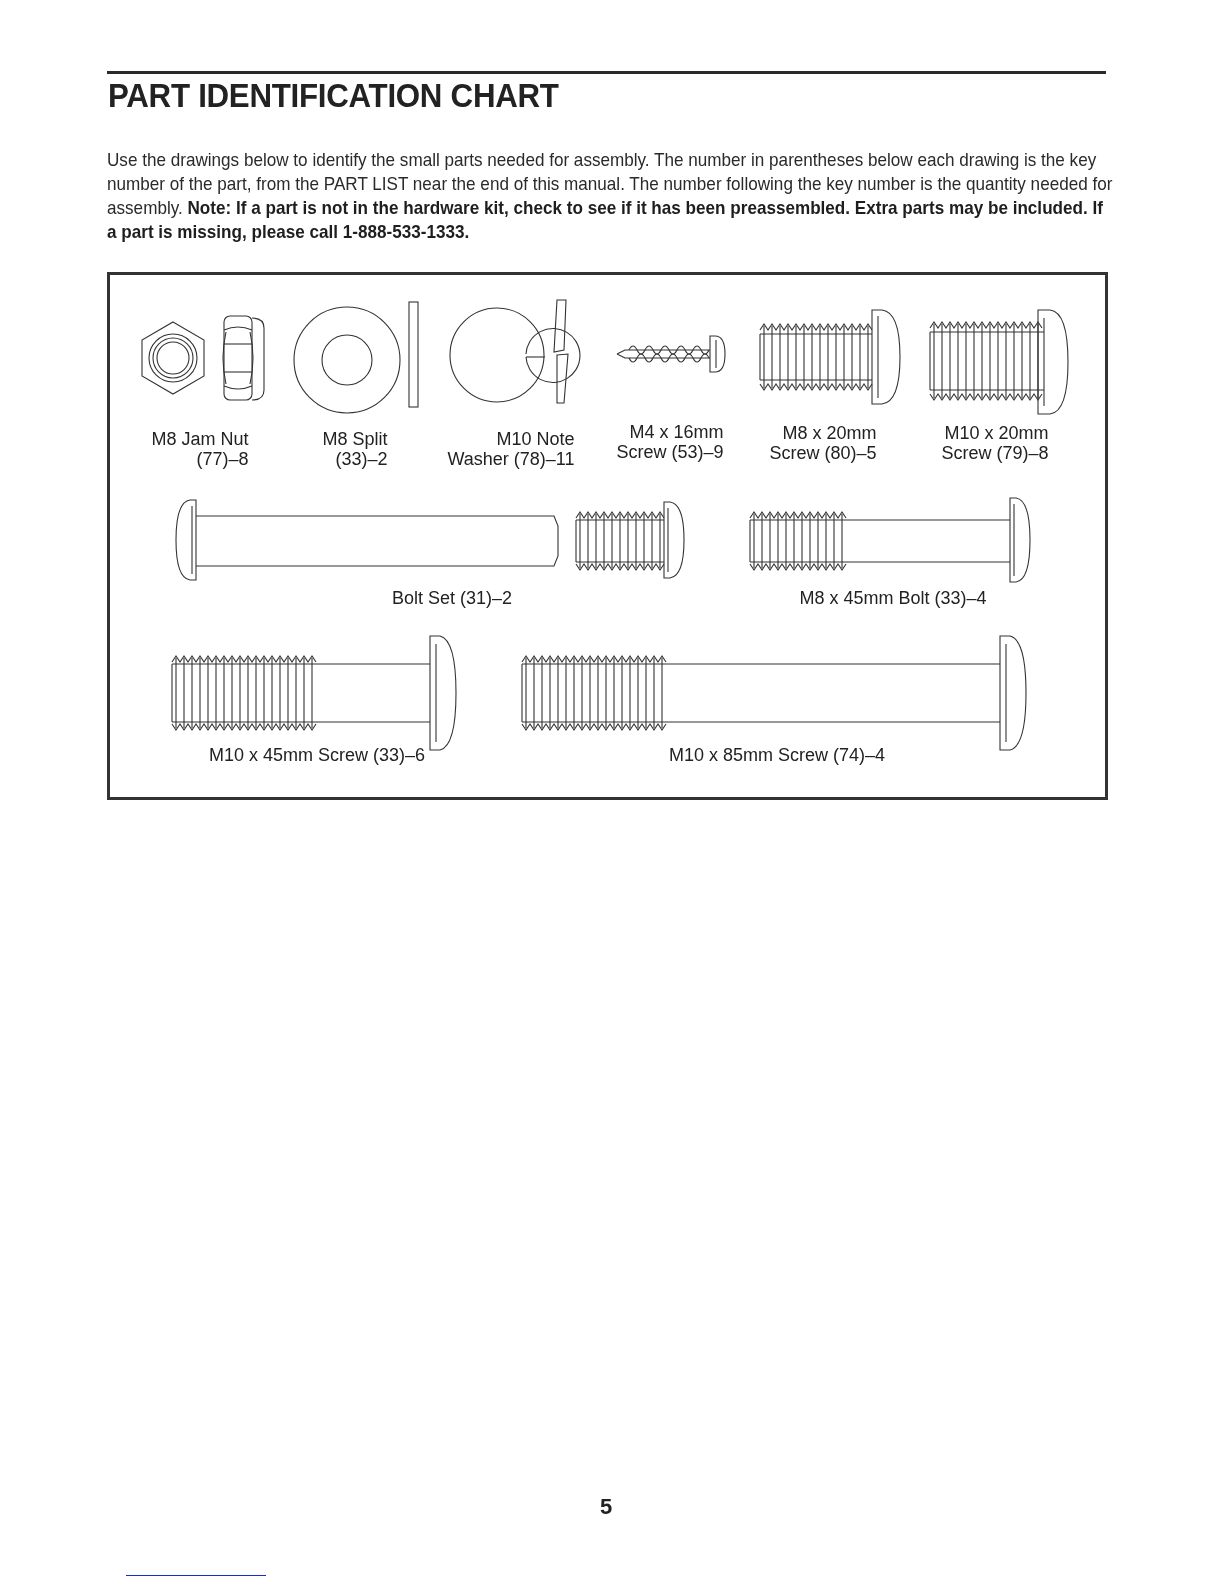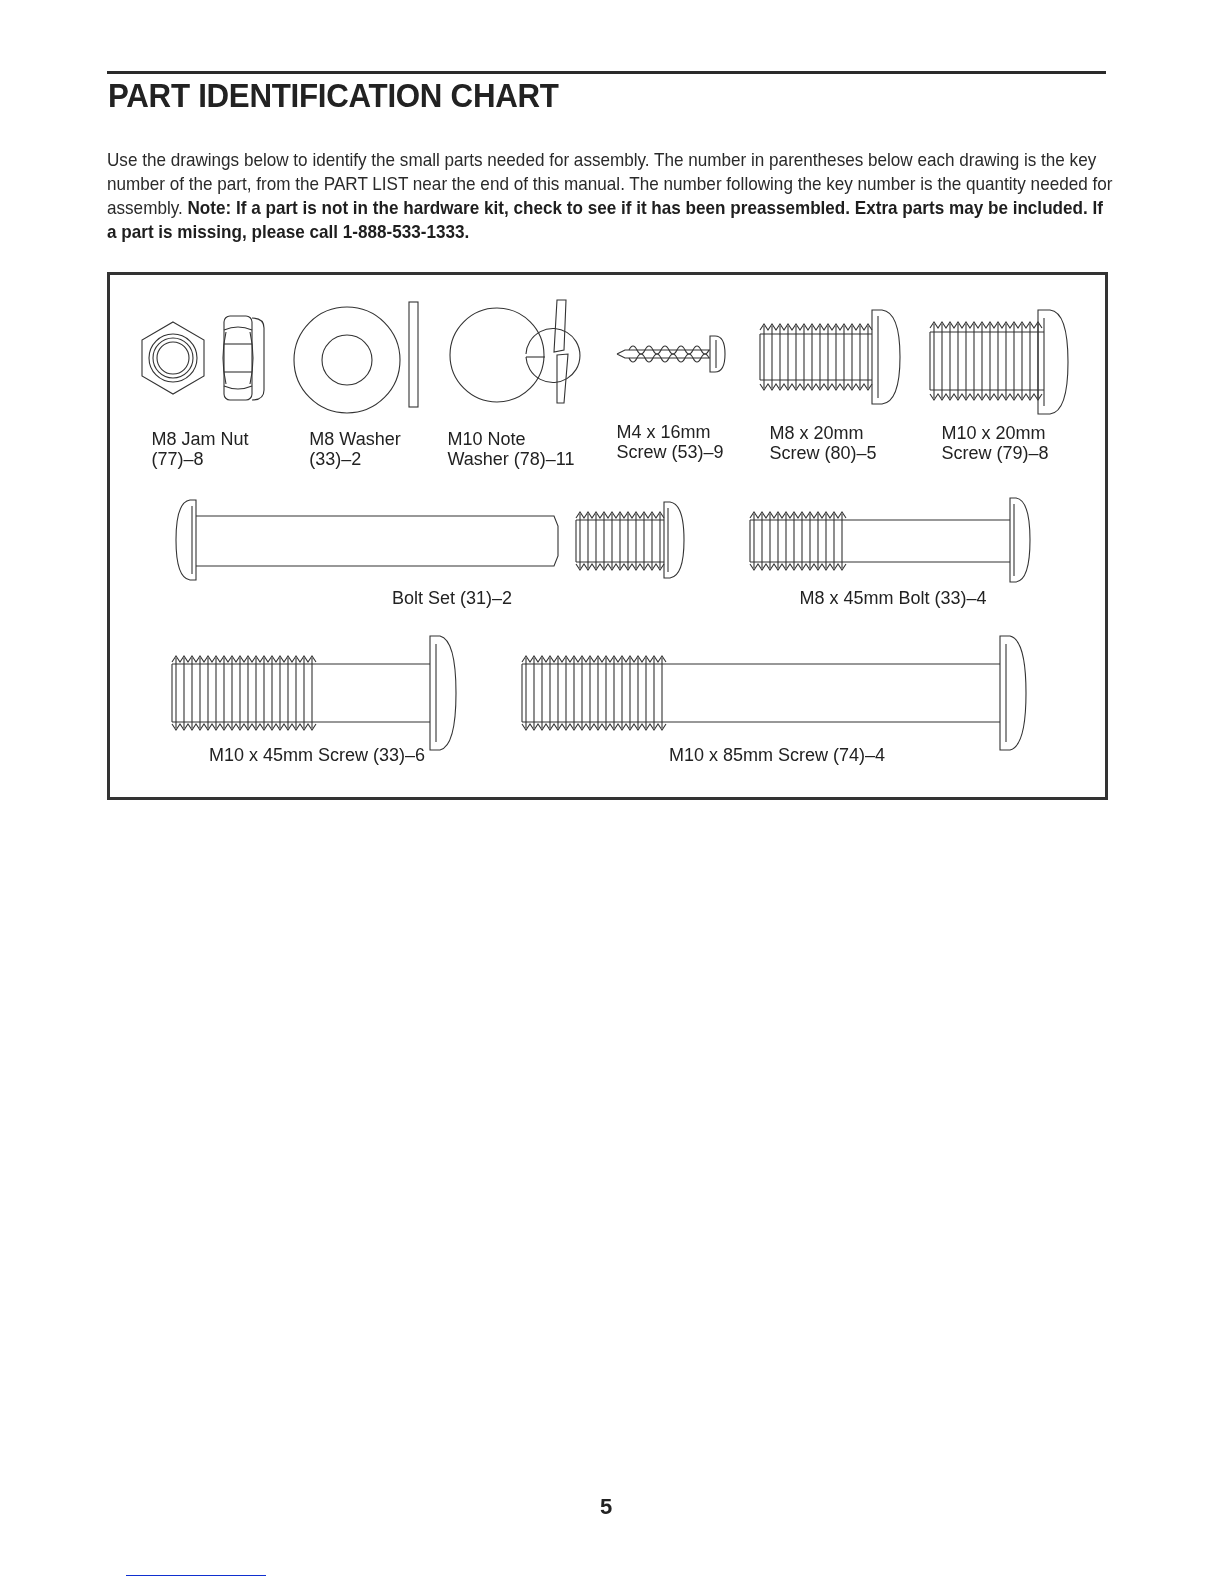--- a/index.html
+++ b/index.html
@@ -4,21 +4,21 @@
 <style>
   html, body { margin: 0; padding: 0; background: #ffffff; }
   body { width: 1224px; height: 1584px; position: relative; overflow: hidden; font-family: "Liberation Sans", sans-serif; color: #1a1a1a; }
   .top-rule { position: absolute; left: 107px; top: 71px; width: 999px; height: 3px; background: #2a2a2a; }
   .title { position: absolute; left: 108px; top: 76px; font-family: "Liberation Sans", sans-serif; font-weight: bold; font-size: 34px; letter-spacing: -0.3px; color: #222; transform: scaleX(0.92); transform-origin: left top; white-space: nowrap; }
   .intro { position: absolute; left: 107px; top: 148px; width: 1010px; font-size: 18.6px; line-height: 24px; color: #2a2a2a; transform: scaleX(0.92); transform-origin: left top; width: 1098px; }
   .intro b { color: #1e1e1e; }
   .box { position: absolute; left: 107px; top: 272px; width: 995px; height: 522px; border: 3px solid #333; }
   svg.art { position: absolute; overflow: visible; }
   svg.art * { fill: none; stroke: #333; stroke-width: 1.1; }
-  .label { position: absolute; font-size: 18px; line-height: 20px; color: #222; text-align: left; white-space: nowrap; transform: translateX(-50%); }
+  .label { position: absolute; font-size: 18px; line-height: 20px; color: #222; text-align: right; white-space: nowrap; transform: translateX(-50%); }
   .page-num { position: absolute; left: 600px; top: 1494px; font-size: 22px; font-weight: bold; color: #222; }
   .blue-rule { position: absolute; left: 126px; top: 1575px; width: 140px; height: 1px; background: #1030d0; }
 </style>
 </head>
 <body>
 
 <div class="top-rule"></div>
 <div class="title">PART IDENTIFICATION CHART</div>
 
 <div class="intro"><span>Use the drawings below to identify the small parts needed for assembly. The number in parentheses below each drawing is the key number of the part, from the PART LIST near the end of this manual. The number following the key number is the quantity needed for assembly. </span><b>Note: If a part is not in the hardware kit, check to see if it has been preassembled. Extra parts may be included. If a part is missing, please call 1-888-533-1333.</b></div>
@@ -114,21 +114,21 @@
   <path d="M6,18 L6,88 M14,18 L14,88 M22,18 L22,88 M30,18 L30,88 M38,18 L38,88 M46,18 L46,88 M54,18 L54,88 M62,18 L62,88 M70,18 L70,88 M78,18 L78,88 M86,18 L86,88 M94,18 L94,88 M102,18 L102,88 M110,18 L110,88 M118,18 L118,88 M126,18 L126,88 M134,18 L134,88 M142,18 L142,88"></path>
   <path d="M480,-4 L490,-4 Q506,0 506,53 Q506,106 490,110 L480,110 Z"></path>
     <line x1="486" y1="4" x2="486" y2="102"></line>
 </svg>
 
 <div class="label" style="left:200px;top:429px">
     <div>M8 Jam Nut</div>
     <div>(77)–8</div>
   </div>
 <div class="label" style="left:355px;top:429px">
-    <div>M8 Washer</div>
+    <div>M8 Split</div>
     <div>(33)–2</div>
   </div>
 <div class="label" style="left:511px;top:429px">
     <div>M10 Note</div>
     <div>Washer (78)–11</div>
   </div>
 <div class="label" style="left:670px;top:422px">
     <div>M4 x 16mm</div>
     <div>Screw (53)–9</div>
   </div>

